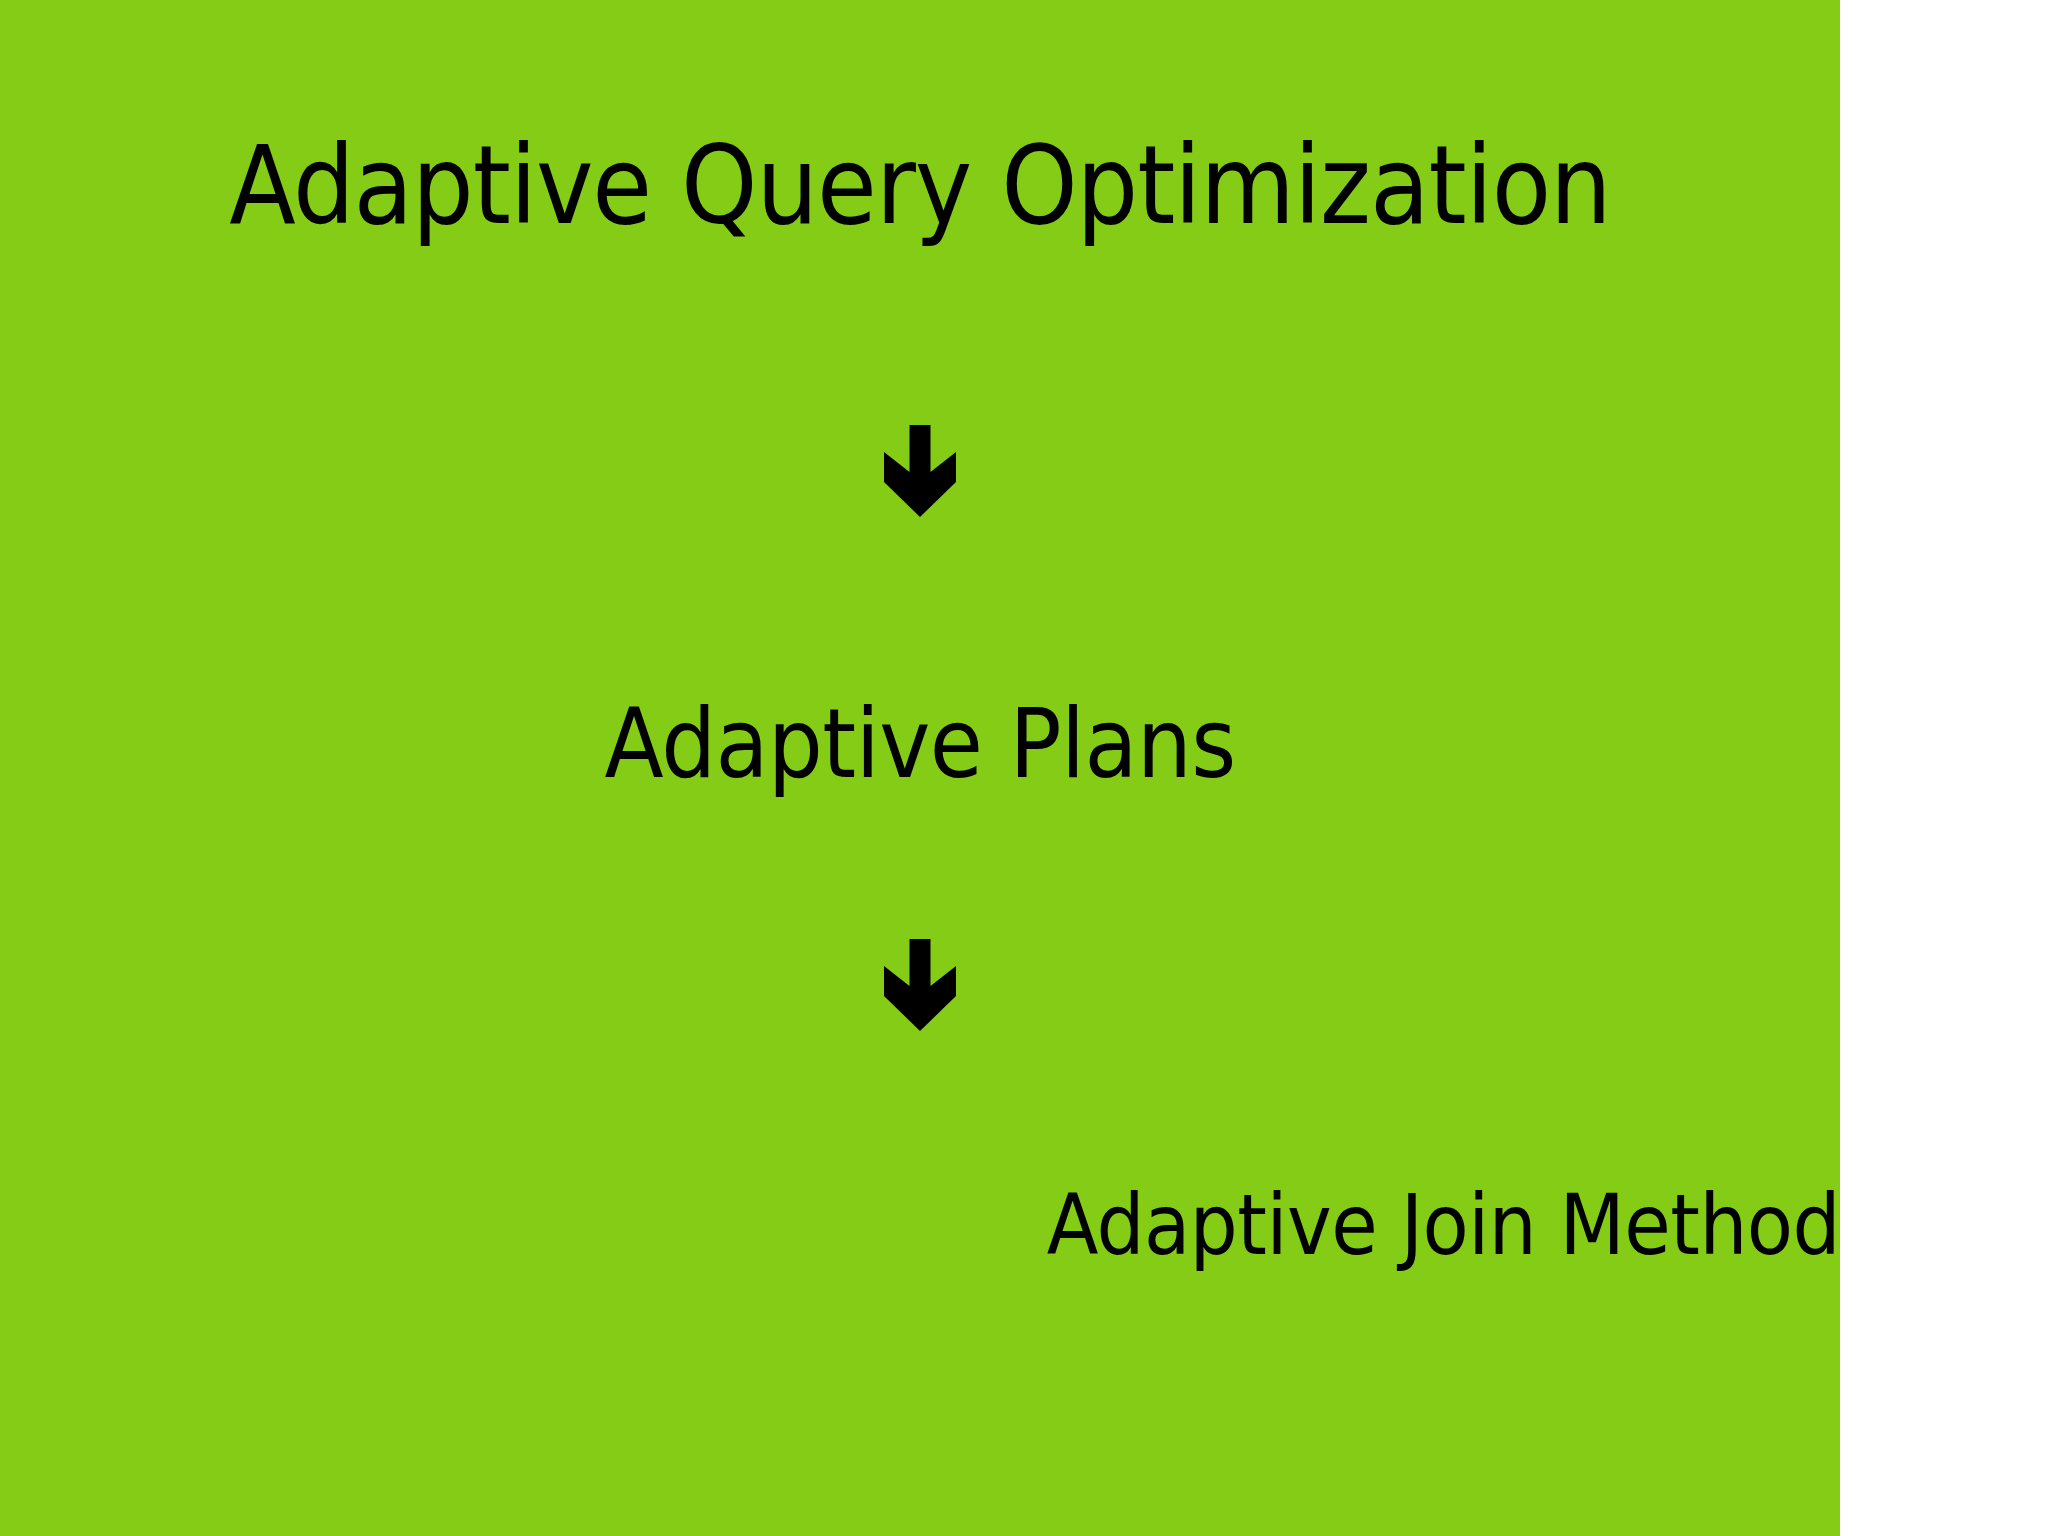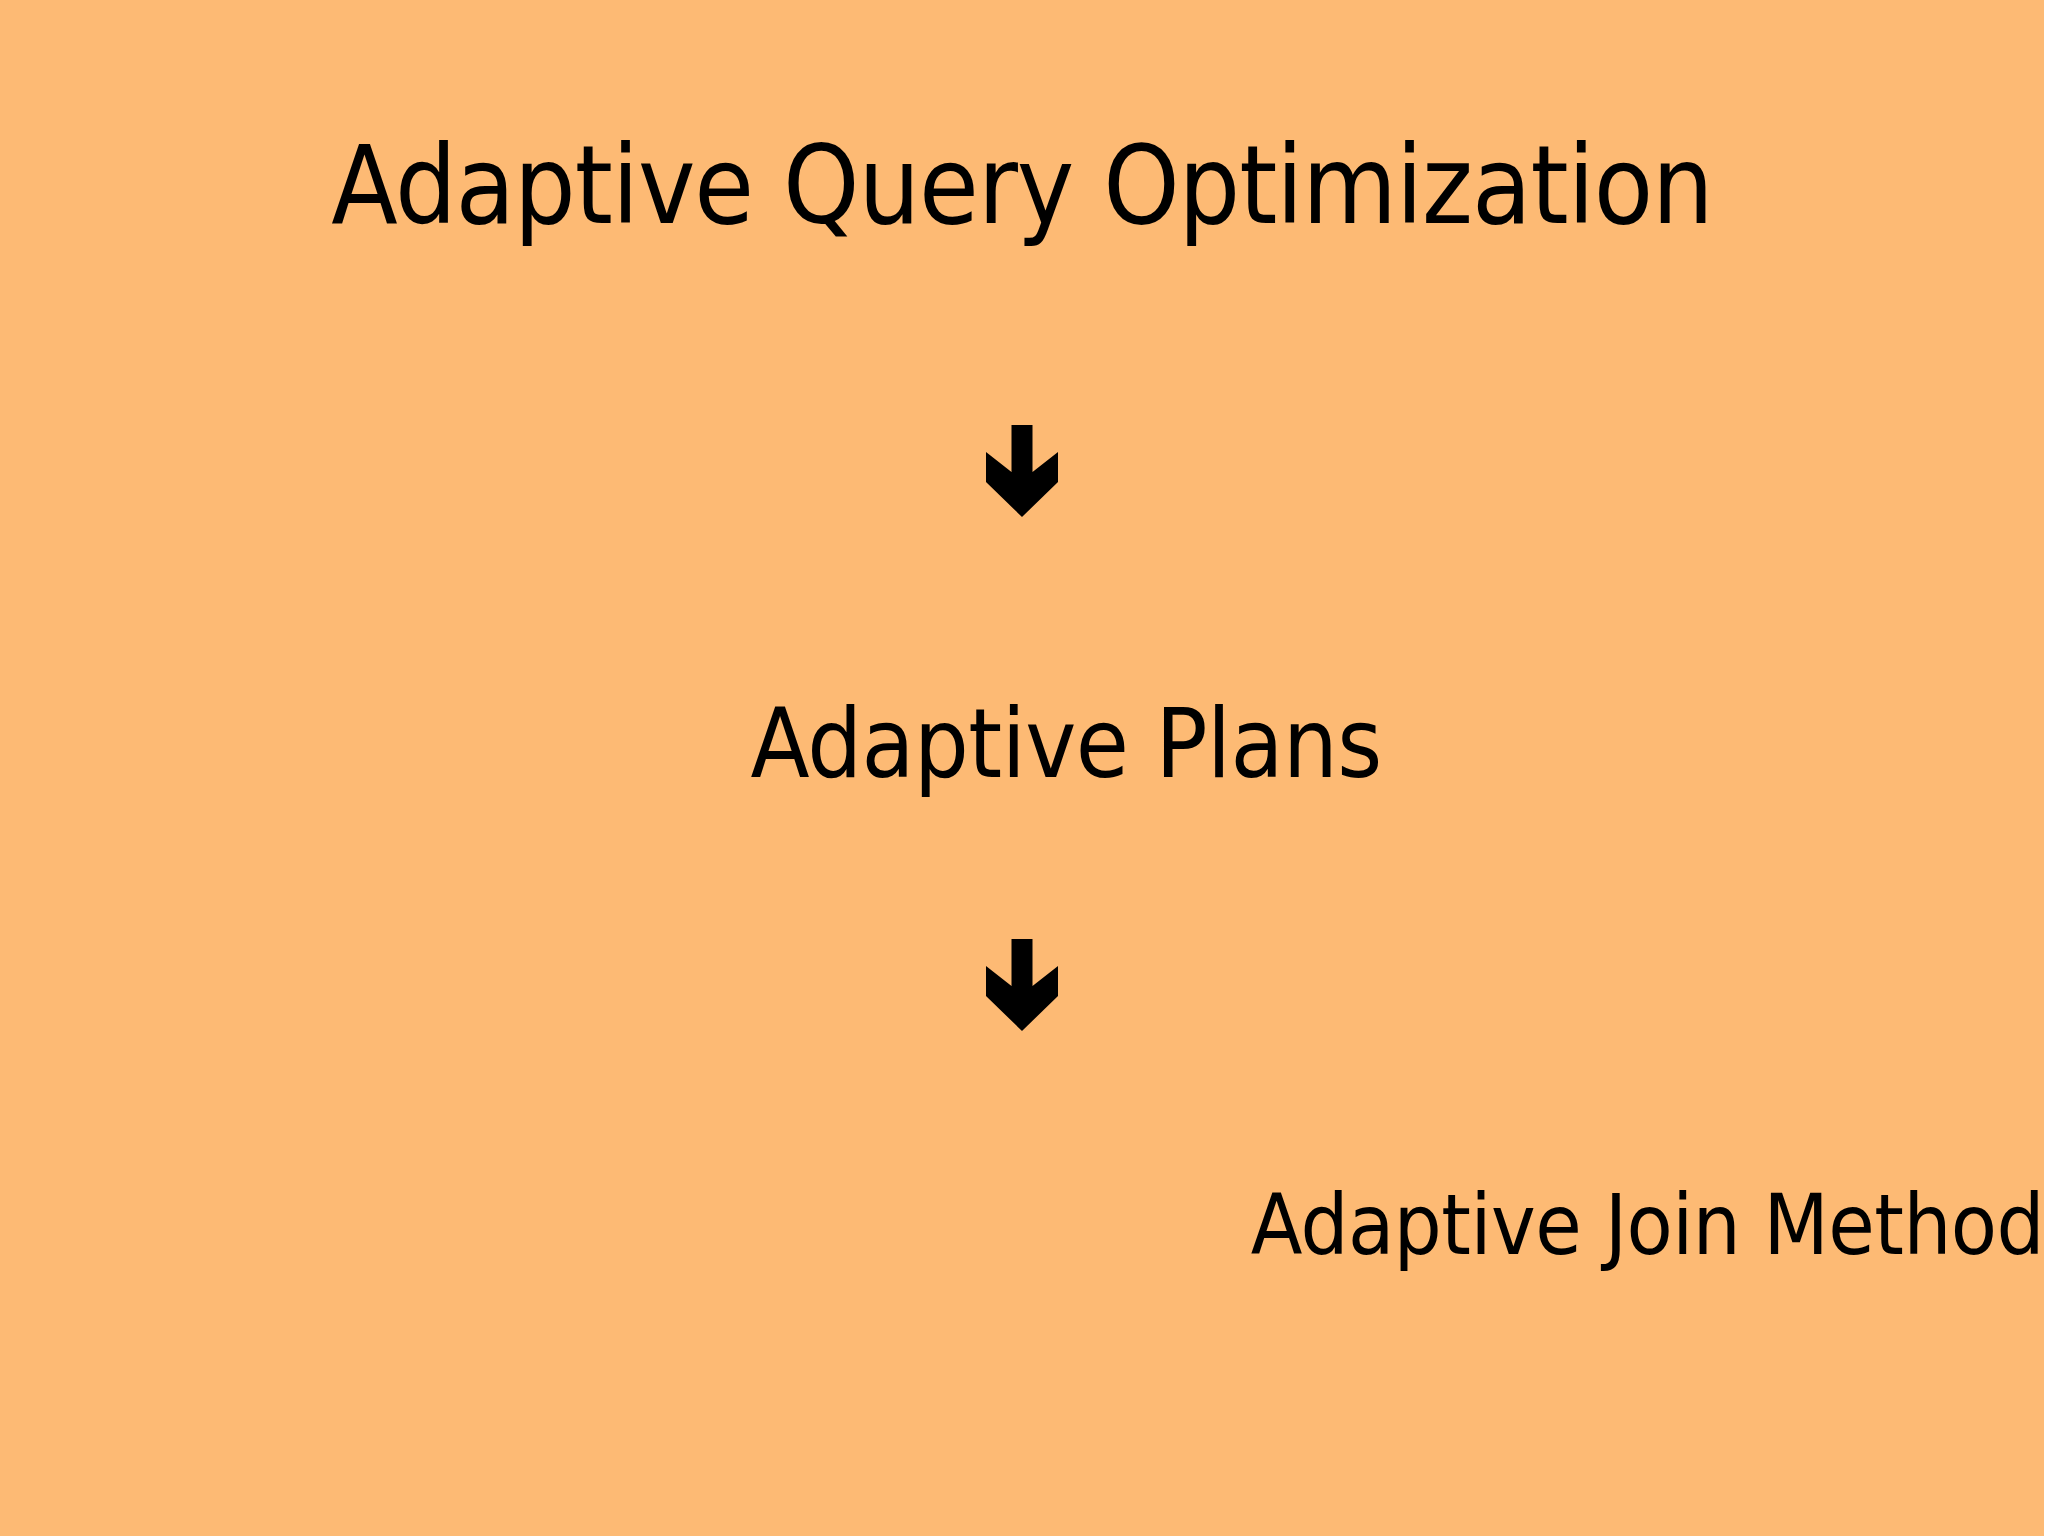--- a/index.html
+++ b/index.html
@@ -8,23 +8,23 @@
     padding: 0;
     background: #ffffff;
   }
 
   body {
     font-family: "DejaVu Sans", "Liberation Sans", sans-serif;
   }
 
   #slide {
     position: relative;
-    width: 2044px;
+    width: 1840px;
     height: 1536px;
-    background: #fdba74;
+    background: #84cc16;
     overflow: hidden;
   }
 
   .slide-text {
     position: absolute;
     width: 100%;
     left: 0;
     text-align: center;
     color: #000000;
     font-family: "DejaVu Sans", "Liberation Sans", sans-serif;
@@ -37,21 +37,20 @@
 
   #title-text {
     top: 132px;
     font-size: 108px;
     letter-spacing: -1px;
   }
 
   #level2-text {
     top: 696px;
     font-size: 96px;
-    margin-left: 44px;
   }
 
   #level3-text {
     top: 1183px;
     font-size: 84px;
     text-align: right;
   }
 
   .arrow-wrap {
     position: absolute;

